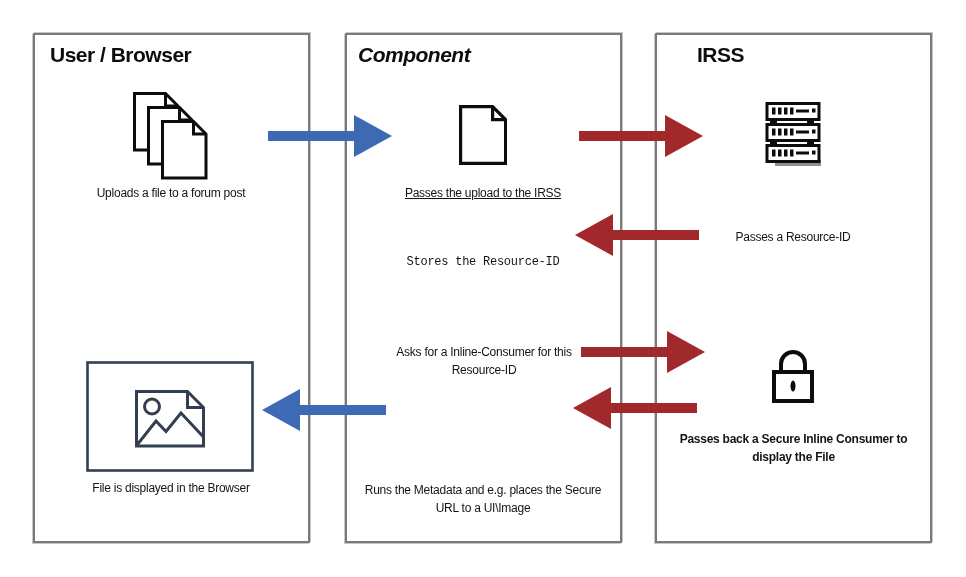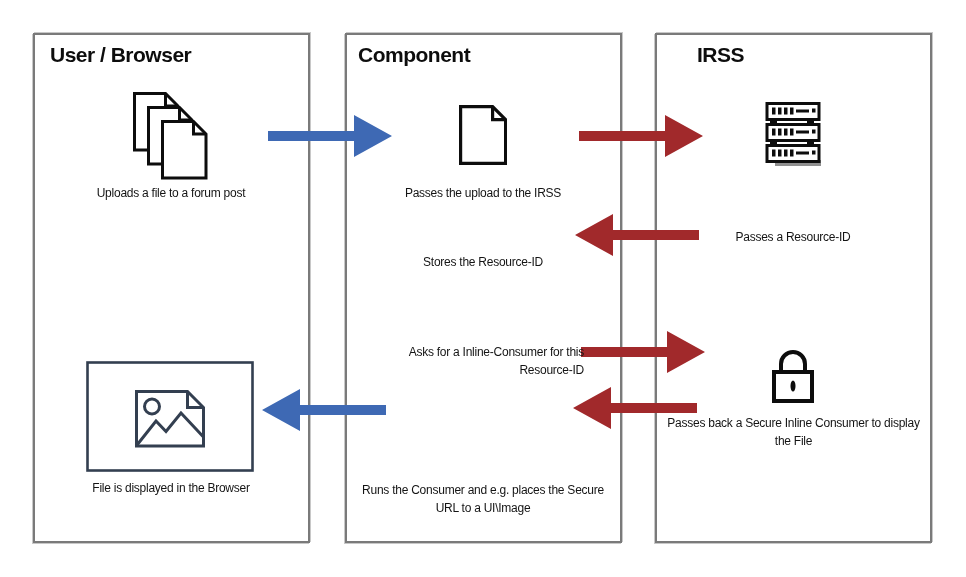--- a/index.html
+++ b/index.html
@@ -47,21 +47,21 @@
 </head>
 <body>
 
 <div class="canvas">
 
   <div class="col-box" style="left:33px;"></div>
   <div class="col-box" style="left:345px;"></div>
   <div class="col-box" style="left:655px;"></div>
 
   <div class="col-title" style="left:50px;top:43px;">User / Browser</div>
-  <div class="col-title" style="left:358px;top:43px;">Component</div>
+  <div class="col-title" style="left:358px;top:43px;font-style:italic;">Component</div>
   <div class="col-title" style="left:697px;top:43px;">IRSS</div>
 
   <svg class="icon" style="left:133px;top:92px;" width="76" height="88" viewBox="0 0 76 88">
     <g fill="none" stroke-width="3" stroke-linejoin="miter" stroke="#0D0D0D">
       <g>
         <path d="M1.5,1.5 h31 l12.5,12.5 v44 h-43.5 z" fill="#ffffff"></path>
         <path d="M32.5,1.5 v12.5 h12.5"></path>
       </g>
       <g transform="translate(14,14)">
         <path d="M1.5,1.5 h31 l12.5,12.5 v44 h-43.5 z" fill="#ffffff"></path>
@@ -155,28 +155,28 @@
   <svg class="arrow" style="left:573px;top:385px;" width="124" height="46" viewBox="0 0 124 46">
     <polygon points="124,18 38,18 38,2 0,23 38,44 38,28 124,28" fill="#A1292B"></polygon>
   </svg>
 
   <svg class="arrow" style="left:262px;top:387px;" width="124" height="46" viewBox="0 0 124 46">
     <polygon points="124,18 38,18 38,2 0,23 38,44 38,28 124,28" fill="#3E69B4"></polygon>
   </svg>
 
   <div class="label" style="left:61px;top:185px;width:220px;">Uploads a file to a forum post</div>
 
-  <div class="label" style="left:368px;top:185px;width:230px;">Passes the upload to the IRSS</div>
+  <div class="label" style="left:368px;top:185px;width:230px;text-decoration:underline;">Passes the upload to the IRSS</div>
 
 
   <div class="label" style="left:678px;top:229px;width:230px;">Passes a Resource-ID</div>
 
-  <div class="label" style="left:368px;top:254px;width:230px;">Stores the Resource-ID</div>
+  <div class="label" style="left:368px;top:254px;width:230px;font-family:Liberation Mono, monospace;">Stores the Resource-ID</div>
 
-  <div class="label" style="left:384px;top:344px;width:200px;text-align:right;">Asks for a Inline-Consumer for this Resource-ID</div>
+  <div class="label" style="left:384px;top:344px;width:200px;">Asks for a Inline-Consumer for this Resource-ID</div>
 
-  <div class="label" style="left:666px;top:415px;width:255px;">Passes back a Secure Inline Consumer to display the File</div>
+  <div class="label" style="left:666px;top:431px;width:255px;font-weight:bold;">Passes back a Secure Inline Consumer to display the File</div>
 
   <div class="label" style="left:61px;top:480px;width:220px;text-align:center;">File is displayed in the Browser</div>
 
-  <div class="label" style="left:358px;top:482px;width:250px;">Runs the Consumer and e.g. places the Secure URL to a UI\Image</div>
+  <div class="label" style="left:358px;top:482px;width:250px;">Runs the Metadata and e.g. places the Secure URL to a UI\Image</div>
 
 </div>
 
 </body></html>

